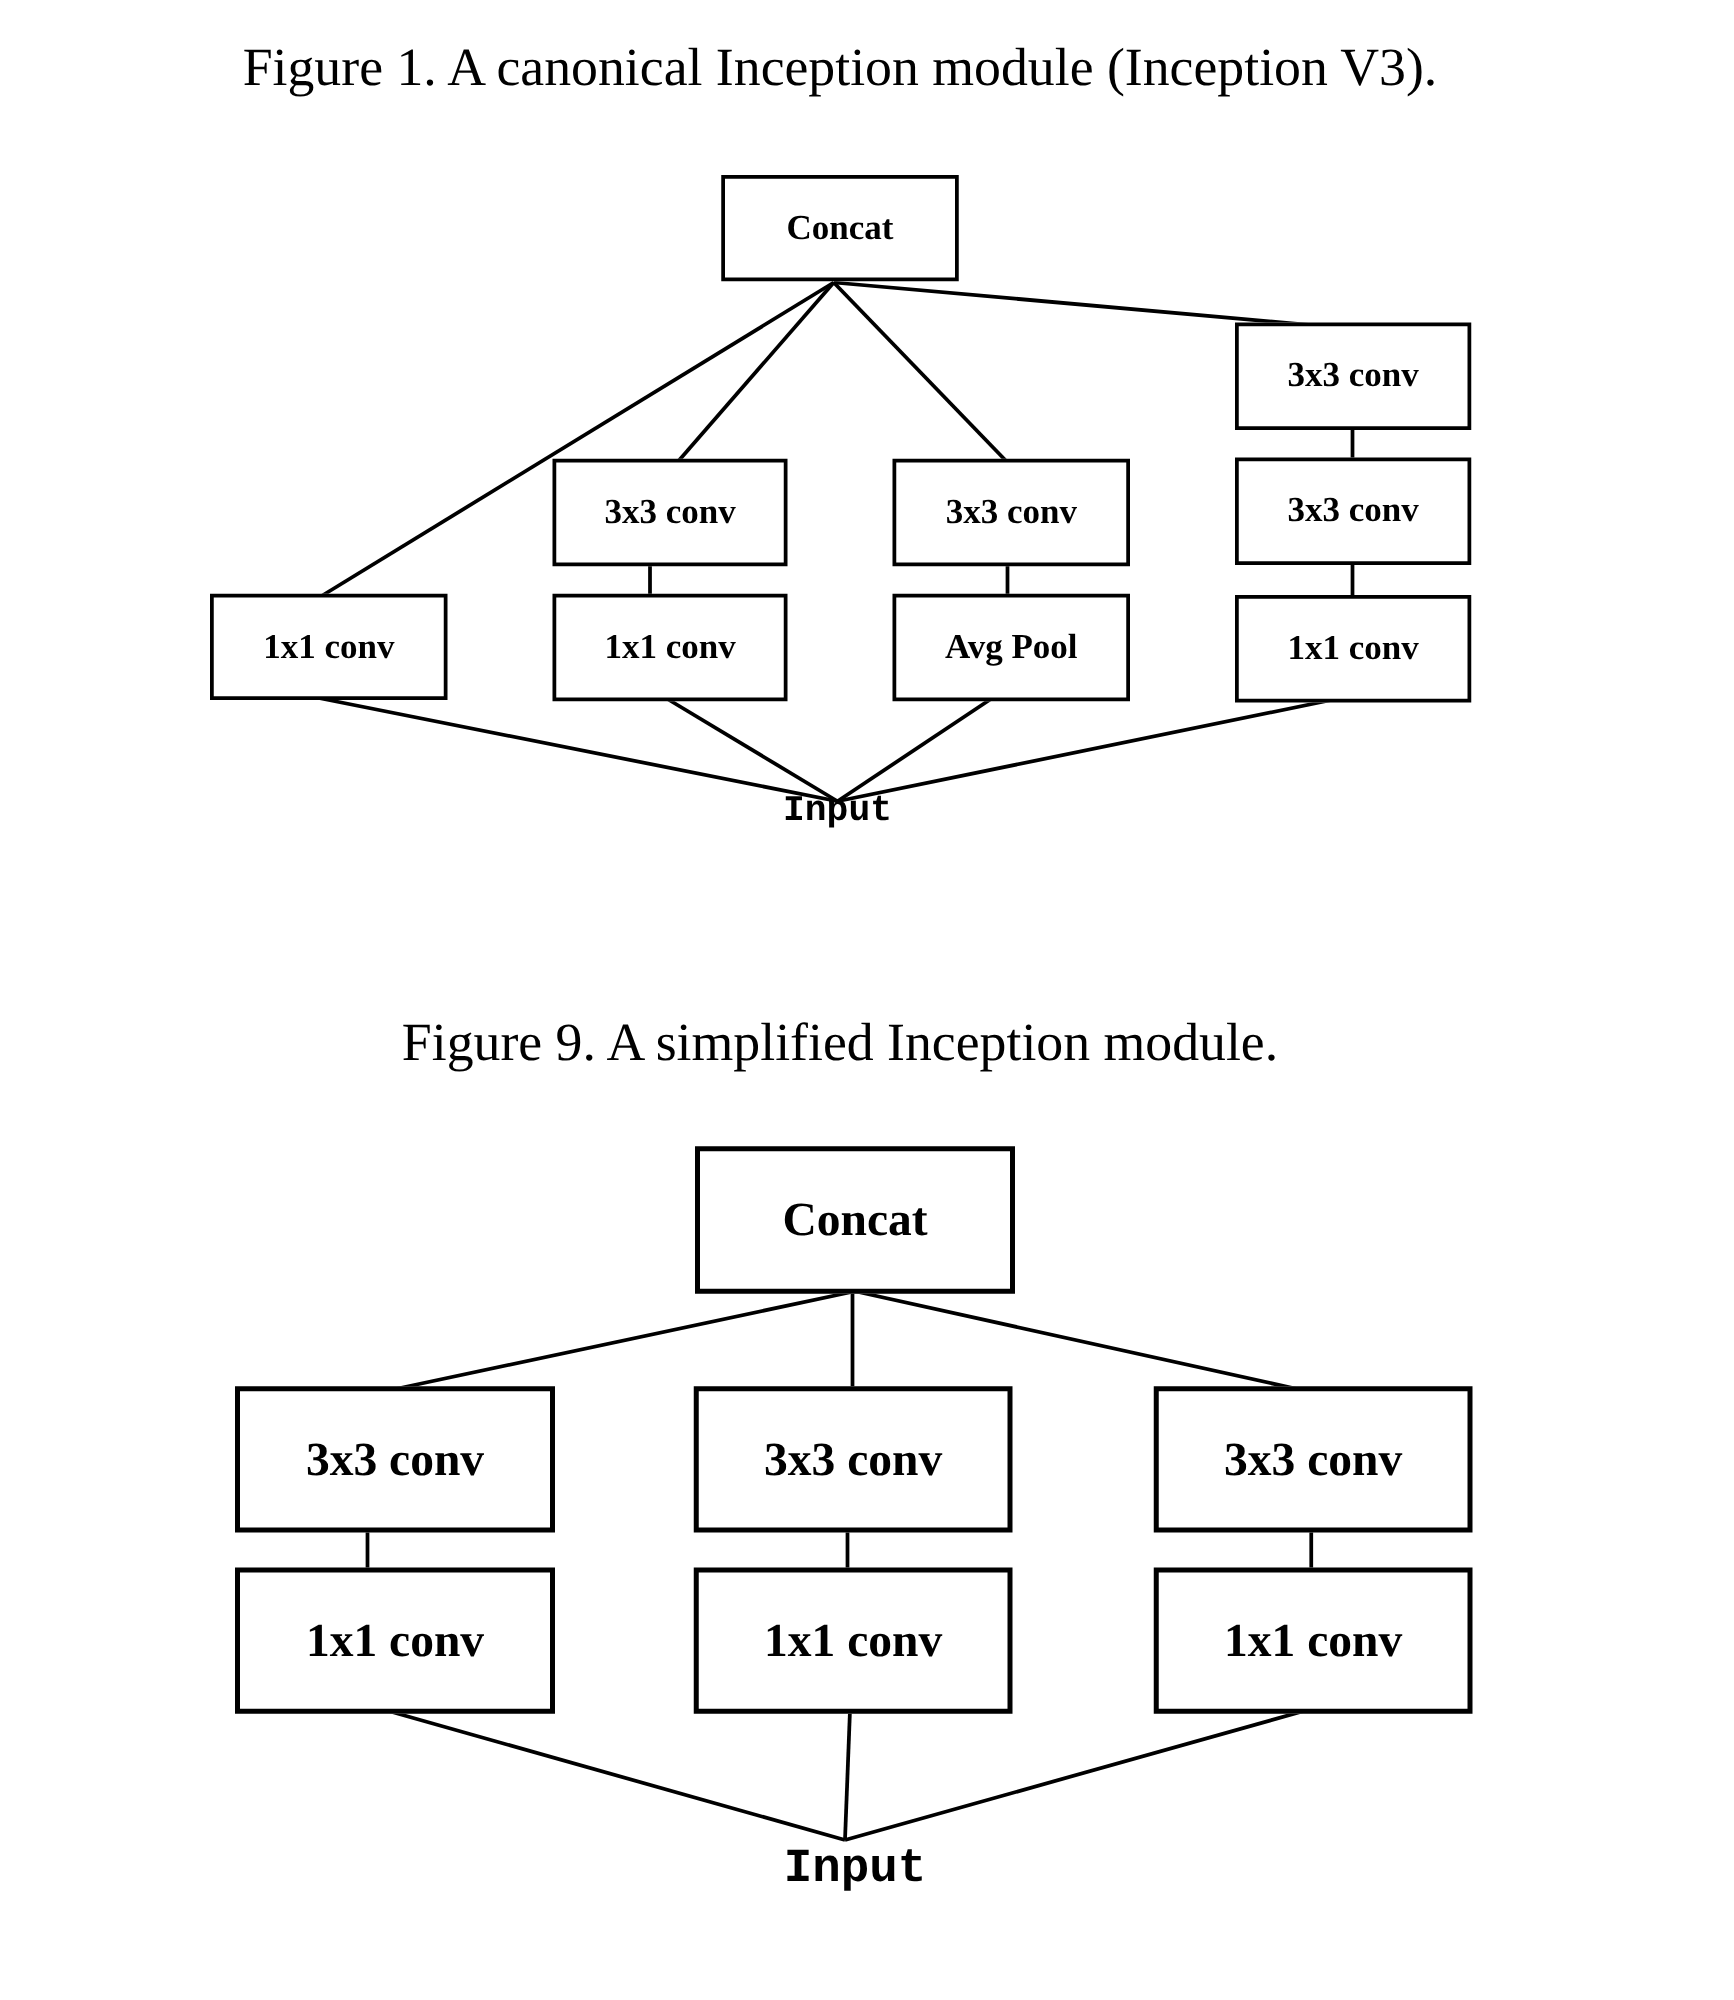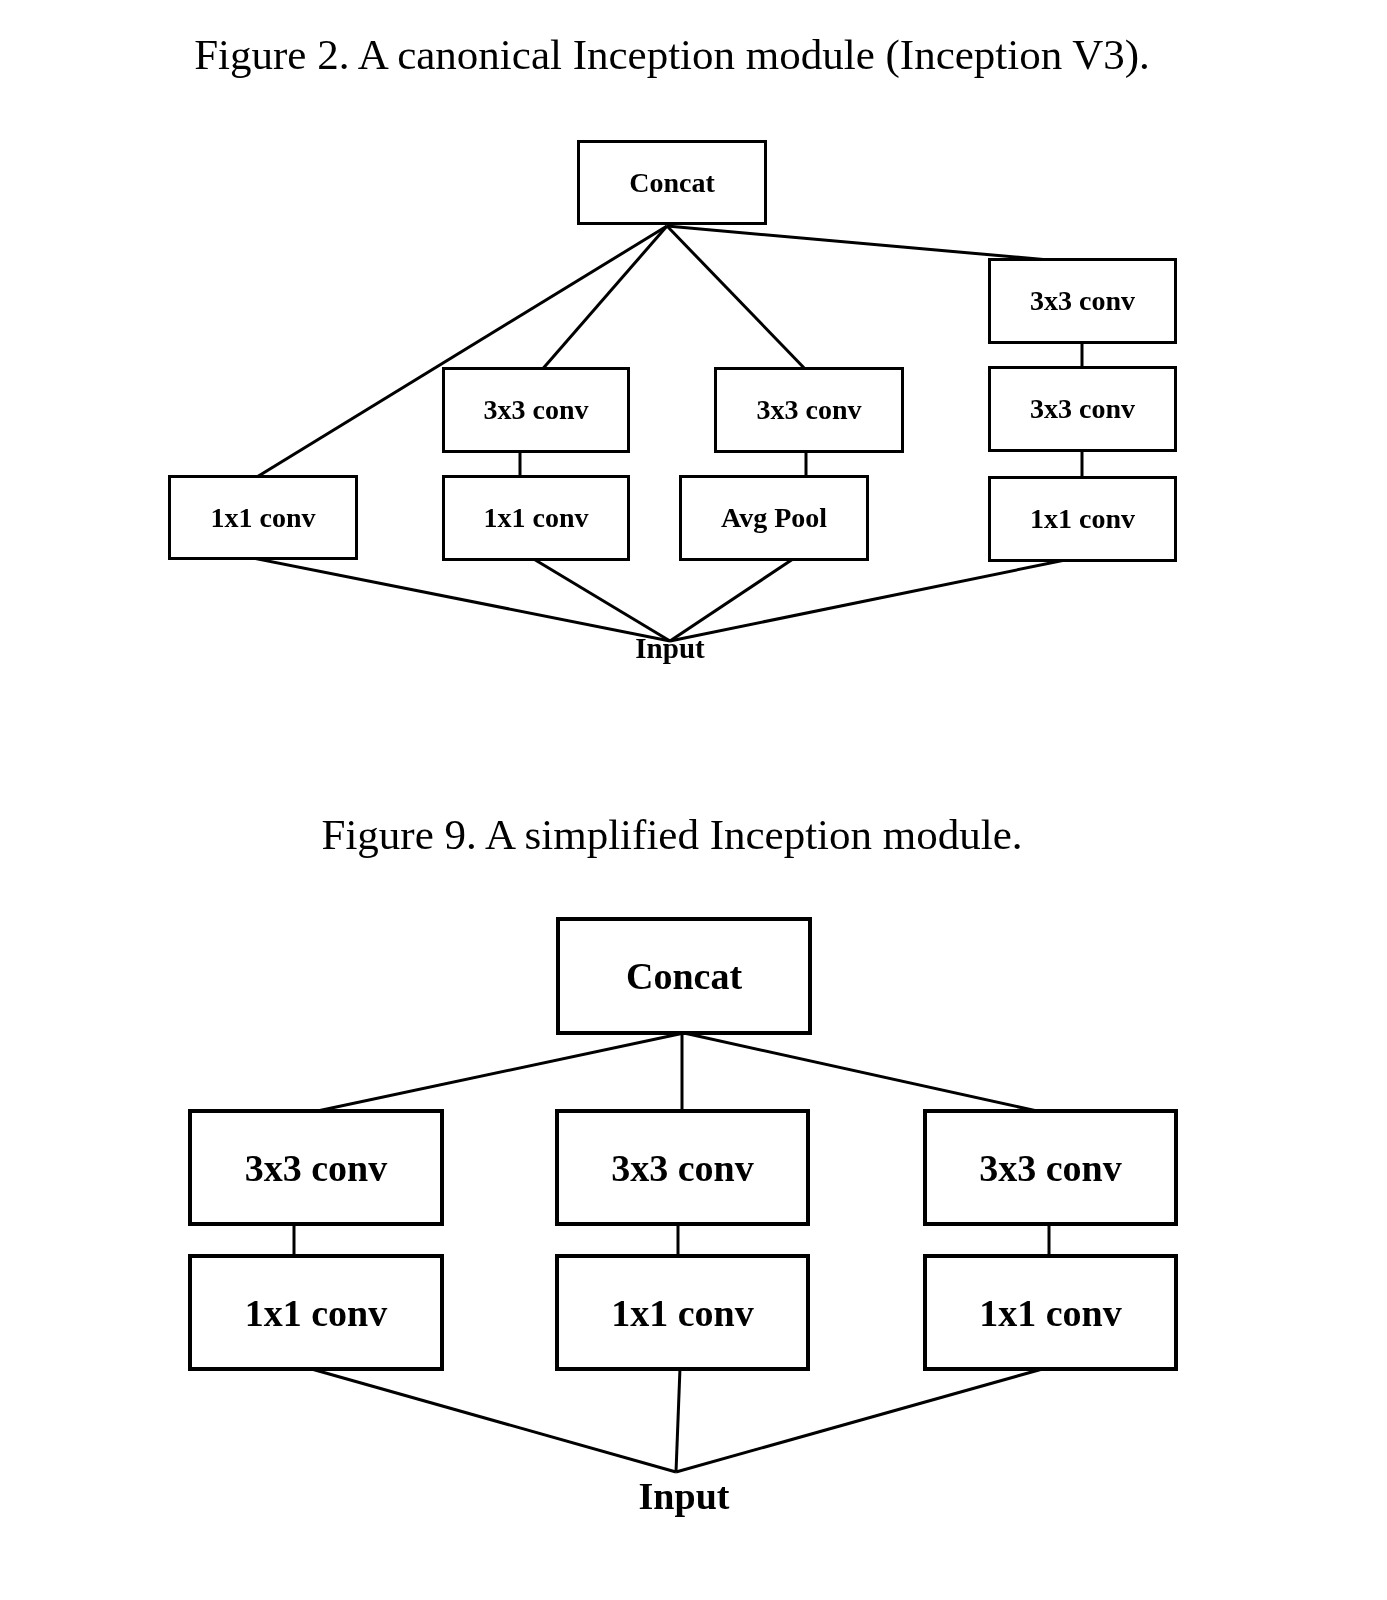--- a/index.html
+++ b/index.html
@@ -47,32 +47,32 @@
     font-weight: bold;
     color: #000000;
     white-space: pre;
     box-sizing: border-box;
   }
   .fig1-node { font-size: 28px; }
   .fig2-node { font-size: 38px; border-width: 4px; }
   .io-label {
     position: absolute;
     transform: translateX(-50%);
-    font-family: Liberation Serif, serif;
+    font-family: Liberation Mono, monospace;
     font-weight: bold;
     color: #000000;
     white-space: pre;
   }
 </style>
 </head>
 <body>
 
 <div id="canvas">
 
-  <div class="fig-title" style="top: 30px;">Figure 2. A canonical Inception module (Inception V3).</div>
+  <div class="fig-title" style="top: 30px;">Figure 1. A canonical Inception module (Inception V3).</div>
 
   <svg class="edges" viewBox="0 0 1387 1600" xmlns="http://www.w3.org/2000/svg">
 
     <line x1="667" y1="226" x2="252" y2="480"></line>
     <line x1="667" y1="226" x2="540" y2="372"></line>
     <line x1="667" y1="226" x2="808" y2="372"></line>
     <line x1="667" y1="226" x2="1082" y2="263"></line>
 
     <line x1="520" y1="451" x2="520" y2="478"></line>
     <line x1="806" y1="451" x2="806" y2="478"></line>
@@ -98,21 +98,21 @@
   </svg>
 
   <div class="node fig1-node" style="left:577px; top:140px; width:190px; height:85px;">Concat</div>
 
   <div class="node fig1-node" style="left:168px; top:475px; width:190px; height:85px;">1x1 conv</div>
 
   <div class="node fig1-node" style="left:442px; top:367px; width:188px; height:86px;">3x3 conv</div>
   <div class="node fig1-node" style="left:442px; top:475px; width:188px; height:86px;">1x1 conv</div>
 
   <div class="node fig1-node" style="left:714px; top:367px; width:190px; height:86px;">3x3 conv</div>
-  <div class="node fig1-node" style="left:679px; top:475px; width:190px; height:86px;">Avg Pool</div>
+  <div class="node fig1-node" style="left:714px; top:475px; width:190px; height:86px;">Avg Pool</div>
 
   <div class="node fig1-node" style="left:988px; top:258px; width:189px; height:86px;">3x3 conv</div>
   <div class="node fig1-node" style="left:988px; top:366px; width:189px; height:86px;">3x3 conv</div>
   <div class="node fig1-node" style="left:988px; top:476px; width:189px; height:86px;">1x1 conv</div>
 
   <div class="io-label" style="left:670px; top:632px; font-size:29px;">Input</div>
 
   <div class="fig-title" style="top: 810px;">Figure 9. A simplified Inception module.</div>
 
   <div class="node fig2-node" style="left:556px; top:917px; width:256px; height:118px;">Concat</div>

